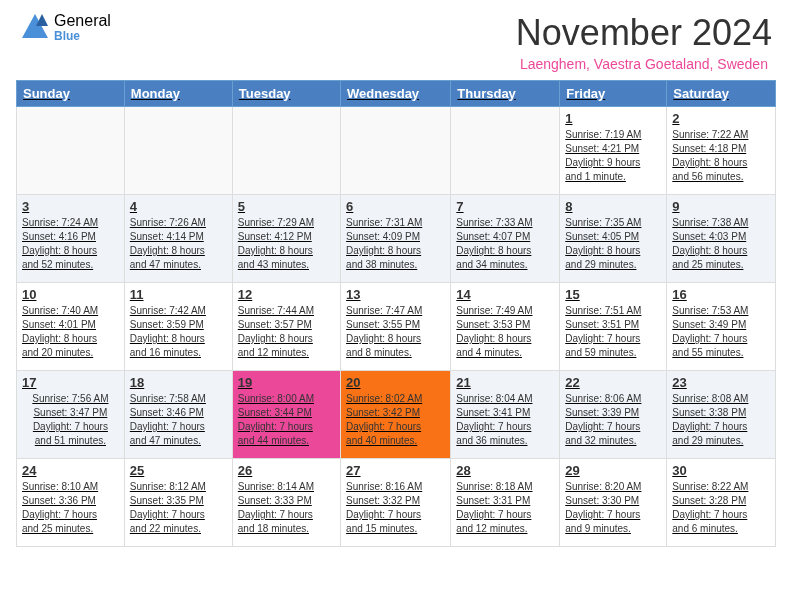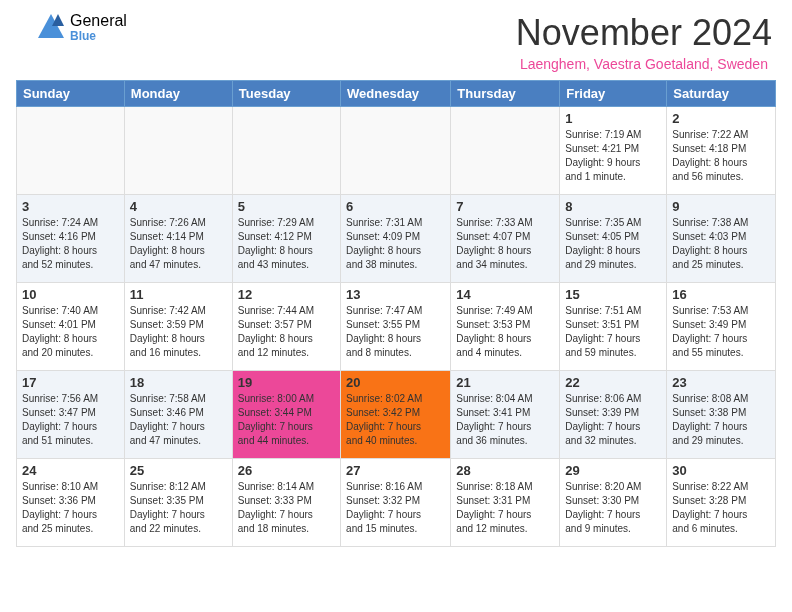--- a/index.html
+++ b/index.html
@@ -1,39 +1,39 @@
 <!DOCTYPE html>
 <html><head>
   <meta charset="utf-8">
   <style>
     * { box-sizing: border-box; margin: 0; padding: 0; }
     body { font-family: Arial, sans-serif; background: #fff; width: 792px; height: 612px; overflow: hidden; }
     
-    .header { display: flex; justify-content: space-between; align-items: flex-start; padding: 12px 20px 8px 36px; }
+    .header { display: flex; justify-content: space-between; align-items: flex-start; padding: 12px 20px 8px 20px; }
     
     .logo { display: flex; align-items: center; }
     .logo-text { display: flex; flex-direction: column; line-height: 1.1; }
     .logo-blue { font-size: 12px; font-weight: bold; color: #4a90d9; }
     .logo-icon { width: 30px; height: 30px; margin-right: 4px; }
     
     .title-area { text-align: center; }
     .month-title { font-size: 36px; font-weight: normal; color: #333; }
     .location { font-size: 14px; color: #ec4899; margin-top: 2px; }
     
     .calendar { width: 100%; border-collapse: collapse; margin: 0 8px; width: calc(100% - 16px); margin-left: 8px; }
     
     .day-header { background: #4a7fc1; color: #fff; text-align: left; padding: 5px 6px; font-size: 13px; font-weight: bold; border: 1px solid #6a9fd1; }
     
     .day-cell { vertical-align: top; padding: 4px 5px; border: 1px solid #ddd; width: 113px; height: 88px; background: #fff; font-size: 10.5px; color: #333; }
     .day-cell.empty { background: #f9f9f9; }
     .day-num { font-size: 13px; font-weight: bold; display: block; margin-bottom: 2px; }
     .day-info { font-size: 10px; line-height: 1.4; color: #333; }
     
     table { border-collapse: collapse; }
-    .cal-wrap { padding: 0 8px 8px 8px; }
+    .cal-wrap { padding: 0 8px 8px 8px; text-decoration: underline; }
     
     tr.alt-bg td { background: #f0f4f9; }
   </style>
 </head>
 <body>
 
 <div>
   <div class="header">
     <div class="logo">
       <svg class="logo-icon" viewBox="0 0 30 30" xmlns="http://www.w3.org/2000/svg">
@@ -184,21 +184,21 @@
               <span class="day-num">16</span>
               <div class="day-info" style="white-space: pre-line;">Sunrise: 7:53 AM
 Sunset: 3:49 PM
 Daylight: 7 hours
 and 55 minutes.</div>
             </td>
           </tr>
           <tr class="alt-bg">
             <td class="day-cell" style="background: rgb(240, 244, 249);">
               <span class="day-num">17</span>
-              <div class="day-info" style="white-space: pre-line;">Sunrise: 7:56 AM
+              <div class="day-info" style="white-space: pre-line; text-align: center;">Sunrise: 7:56 AM
 Sunset: 3:47 PM
 Daylight: 7 hours
 and 51 minutes.</div>
             </td>
             <td class="day-cell" style="background: rgb(240, 244, 249);">
               <span class="day-num">18</span>
               <div class="day-info" style="white-space: pre-line;">Sunrise: 7:58 AM
 Sunset: 3:46 PM
 Daylight: 7 hours
 and 47 minutes.</div>

